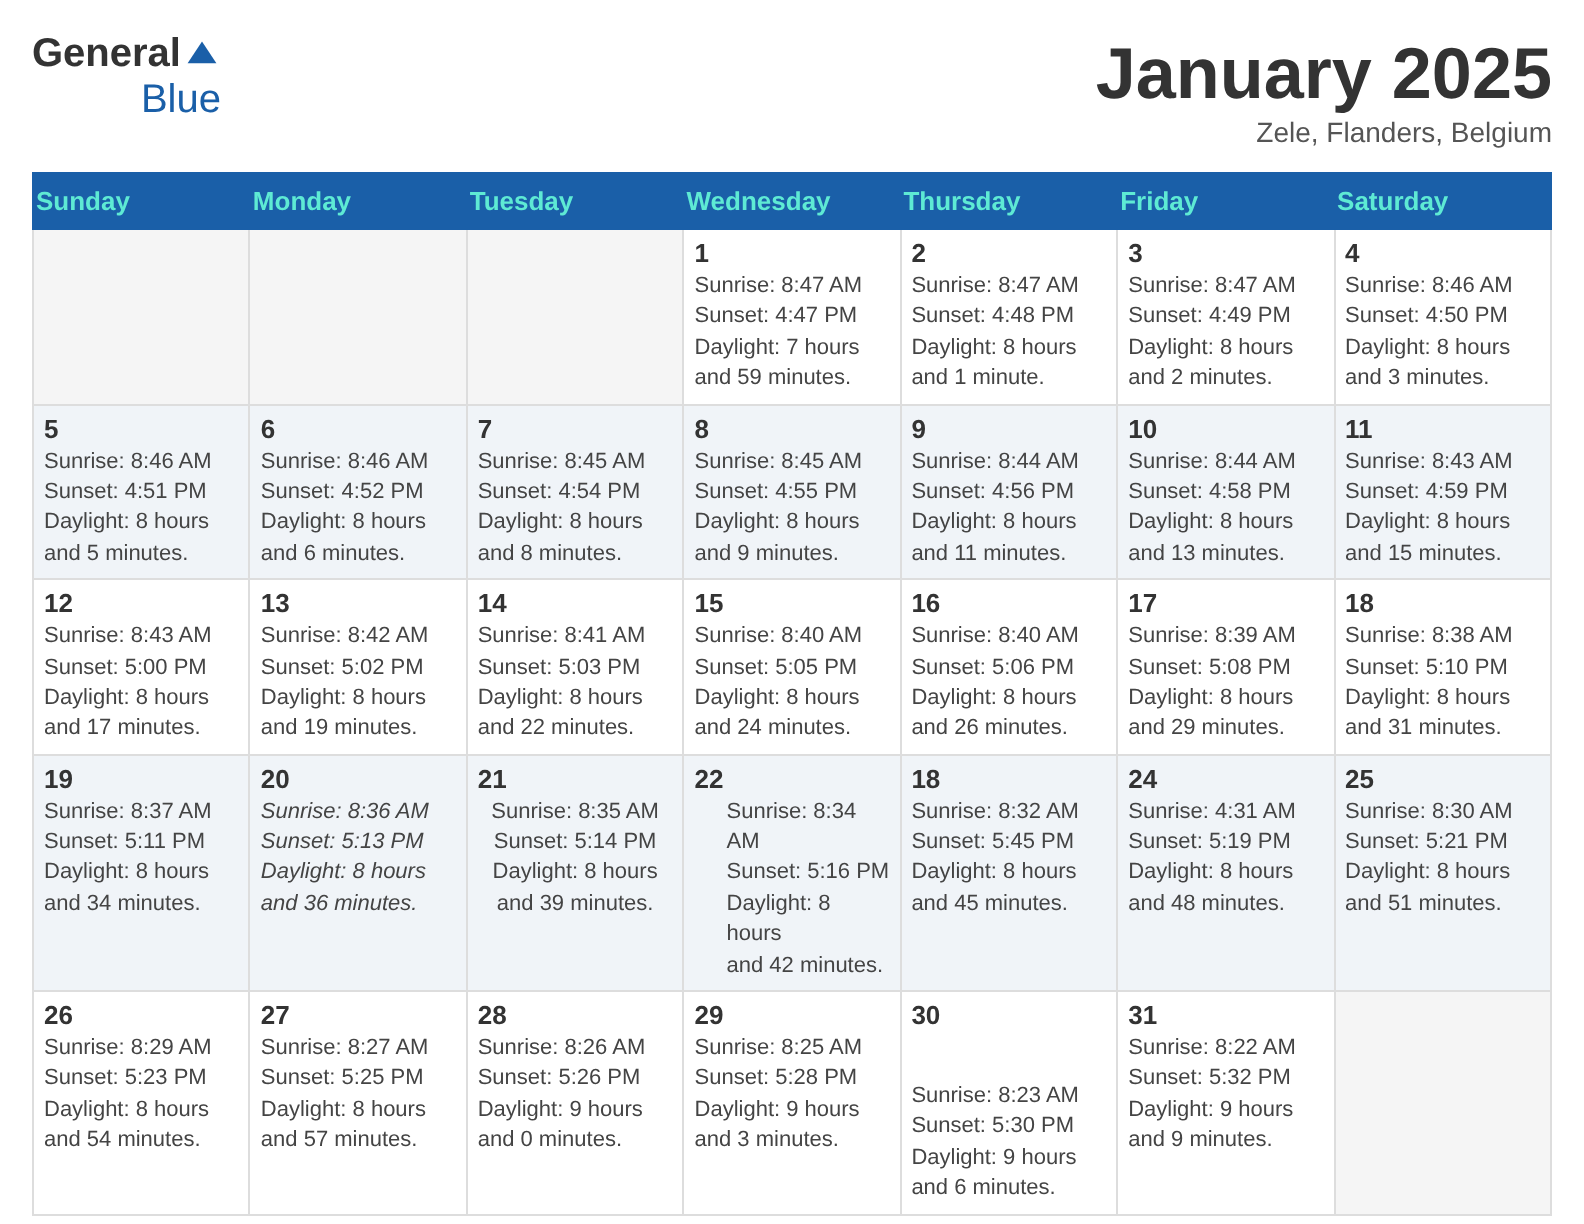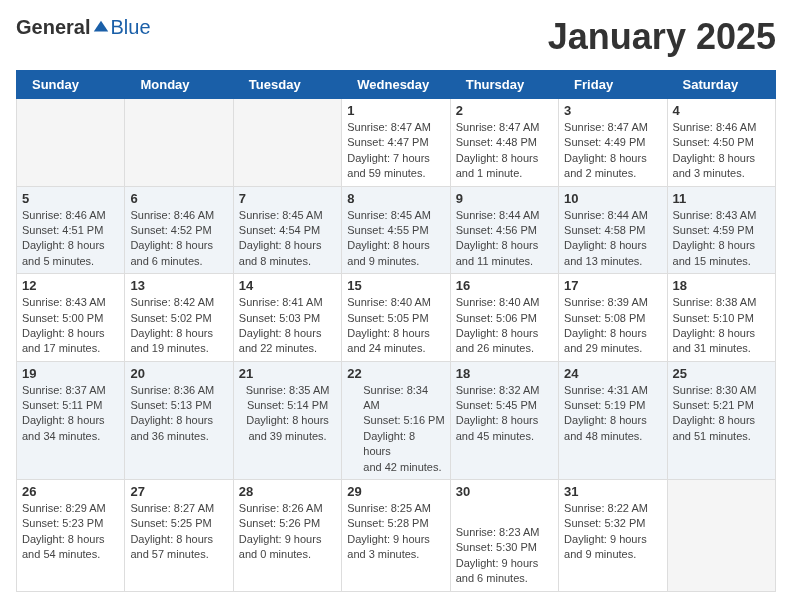--- a/index.html
+++ b/index.html
@@ -11,21 +11,21 @@
       padding: 16px;
     }
     .header {
       display: flex;
       justify-content: space-between;
       align-items: flex-start;
       margin-bottom: 12px;
     }
     .logo {
       display: flex;
-      flex-direction: row;
+      flex-direction: column;
       align-items: flex-end;
     }
     .logo-text {
       display: flex;
       align-items: center;
     }
     .logo-general {
       font-size: 20px;
       font-weight: bold;
       color: #333;
@@ -52,22 +52,22 @@
       font-size: 14px;
       color: #555;
     }
     .calendar {
       width: 100%;
       border-collapse: collapse;
       border: 1px solid #ccc;
     }
     .calendar th {
       background-color: #1a5fa8;
-      color: #ffffff;
-      padding: 6px 15px;
+      color: #5eead4;
+      padding: 6px 1px;
       font-size: 13px;
       text-align: left;
       border: 1px solid #1a5fa8;
     }
     .calendar td {
       vertical-align: top;
       padding: 4px 5px;
       font-size: 11px;
       color: #333;
       border: 1px solid #ddd;
@@ -99,20 +99,21 @@
     <div class="logo-text">
       <span class="logo-general">General</span>
       <svg class="logo-icon" viewBox="0 0 20 20">
         <polygon points="10,2 18,14 2,14" fill="#1a5fa8"></polygon>
       </svg>
     </div>
     <span class="logo-blue">Blue</span>
   </div>
   <div class="title-area">
     <div class="month-title">January 2025</div>
+    <div class="location">Zele, Flanders, Belgium</div>
   </div>
 </div>
 
 <table class="calendar">
   <thead>
     <tr>
     <th>Sunday</th>
         <th>Monday</th>
         <th>Tuesday</th>
         <th>Wednesday</th>
@@ -260,21 +261,21 @@
       <tr class="row-shaded">
         <td>
           <div class="day-num">19</div>
           <div class="day-detail" style="white-space: pre-line;">Sunrise: 8:37 AM
 Sunset: 5:11 PM
 Daylight: 8 hours
 and 34 minutes.</div>
         </td>
         <td>
           <div class="day-num">20</div>
-          <div class="day-detail" style="white-space: pre-line;">Sunrise: 8:36 AM
+          <div class="day-detail" style="white-space: pre-line; font-style: italic;">Sunrise: 8:36 AM
 Sunset: 5:13 PM
 Daylight: 8 hours
 and 36 minutes.</div>
         </td>
         <td>
           <div class="day-num">21</div>
           <div class="day-detail" style="white-space: pre-line; text-align: center;">Sunrise: 8:35 AM
 Sunset: 5:14 PM
 Daylight: 8 hours
 and 39 minutes.</div>

